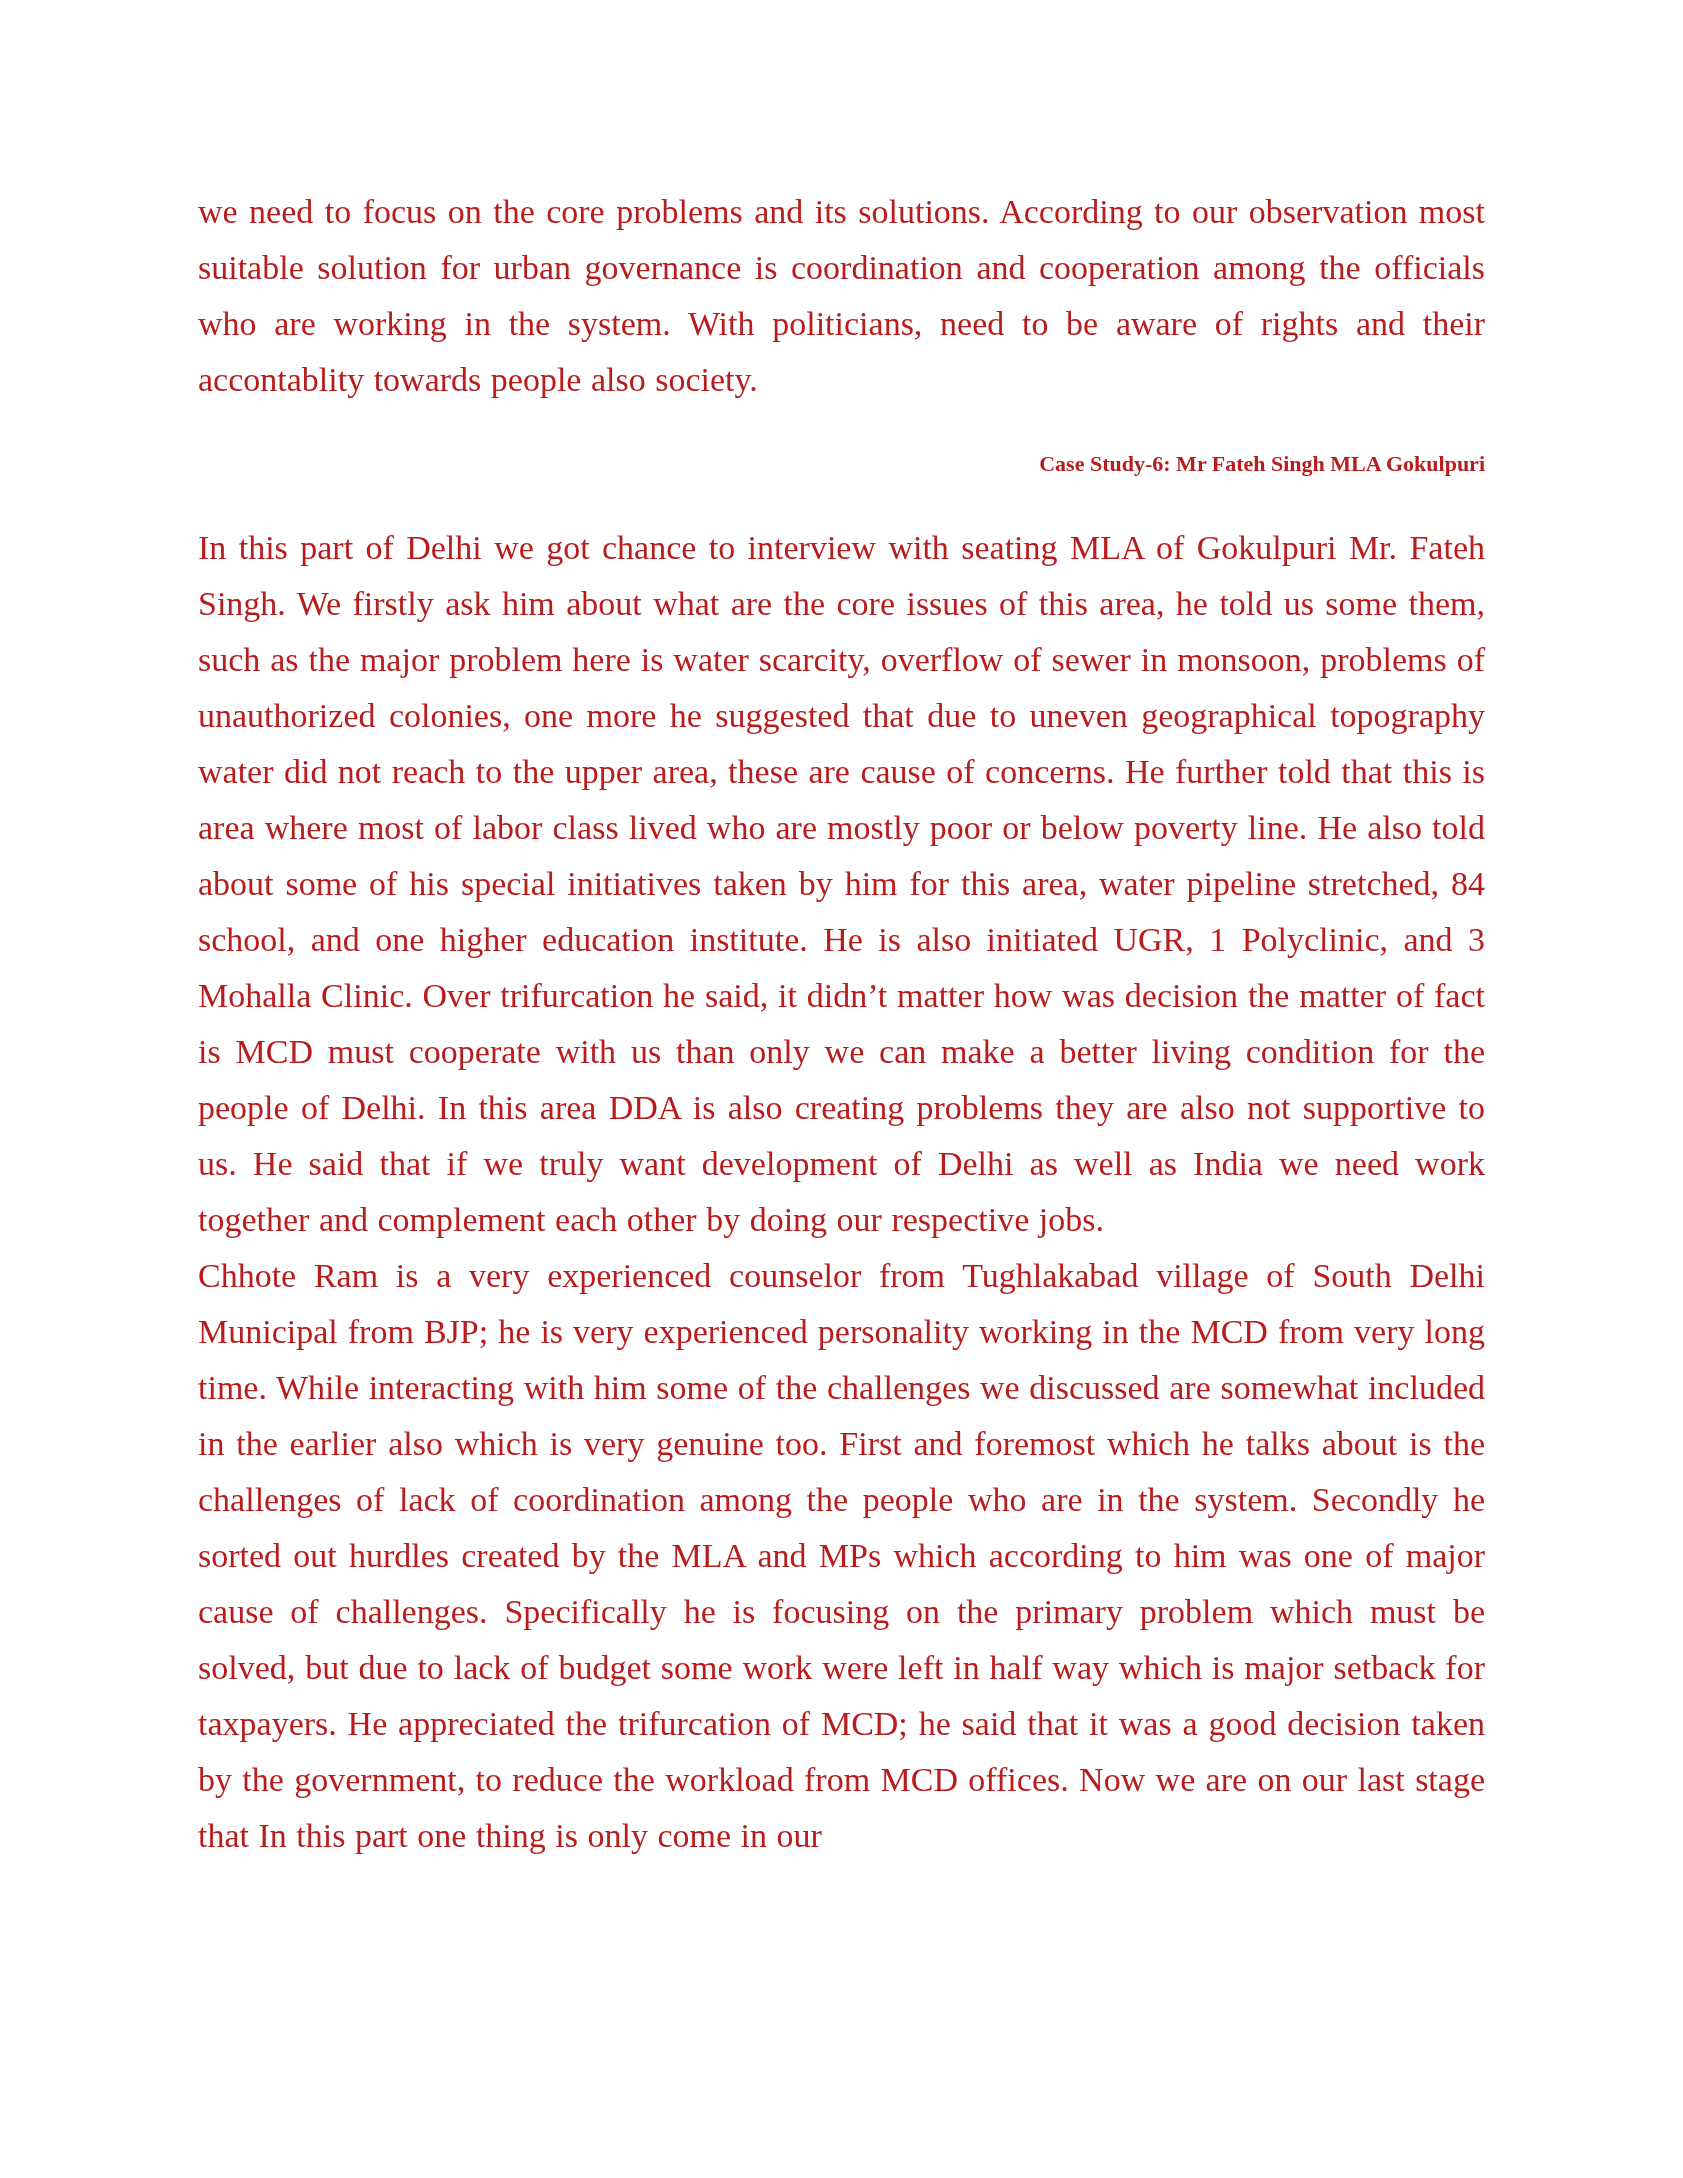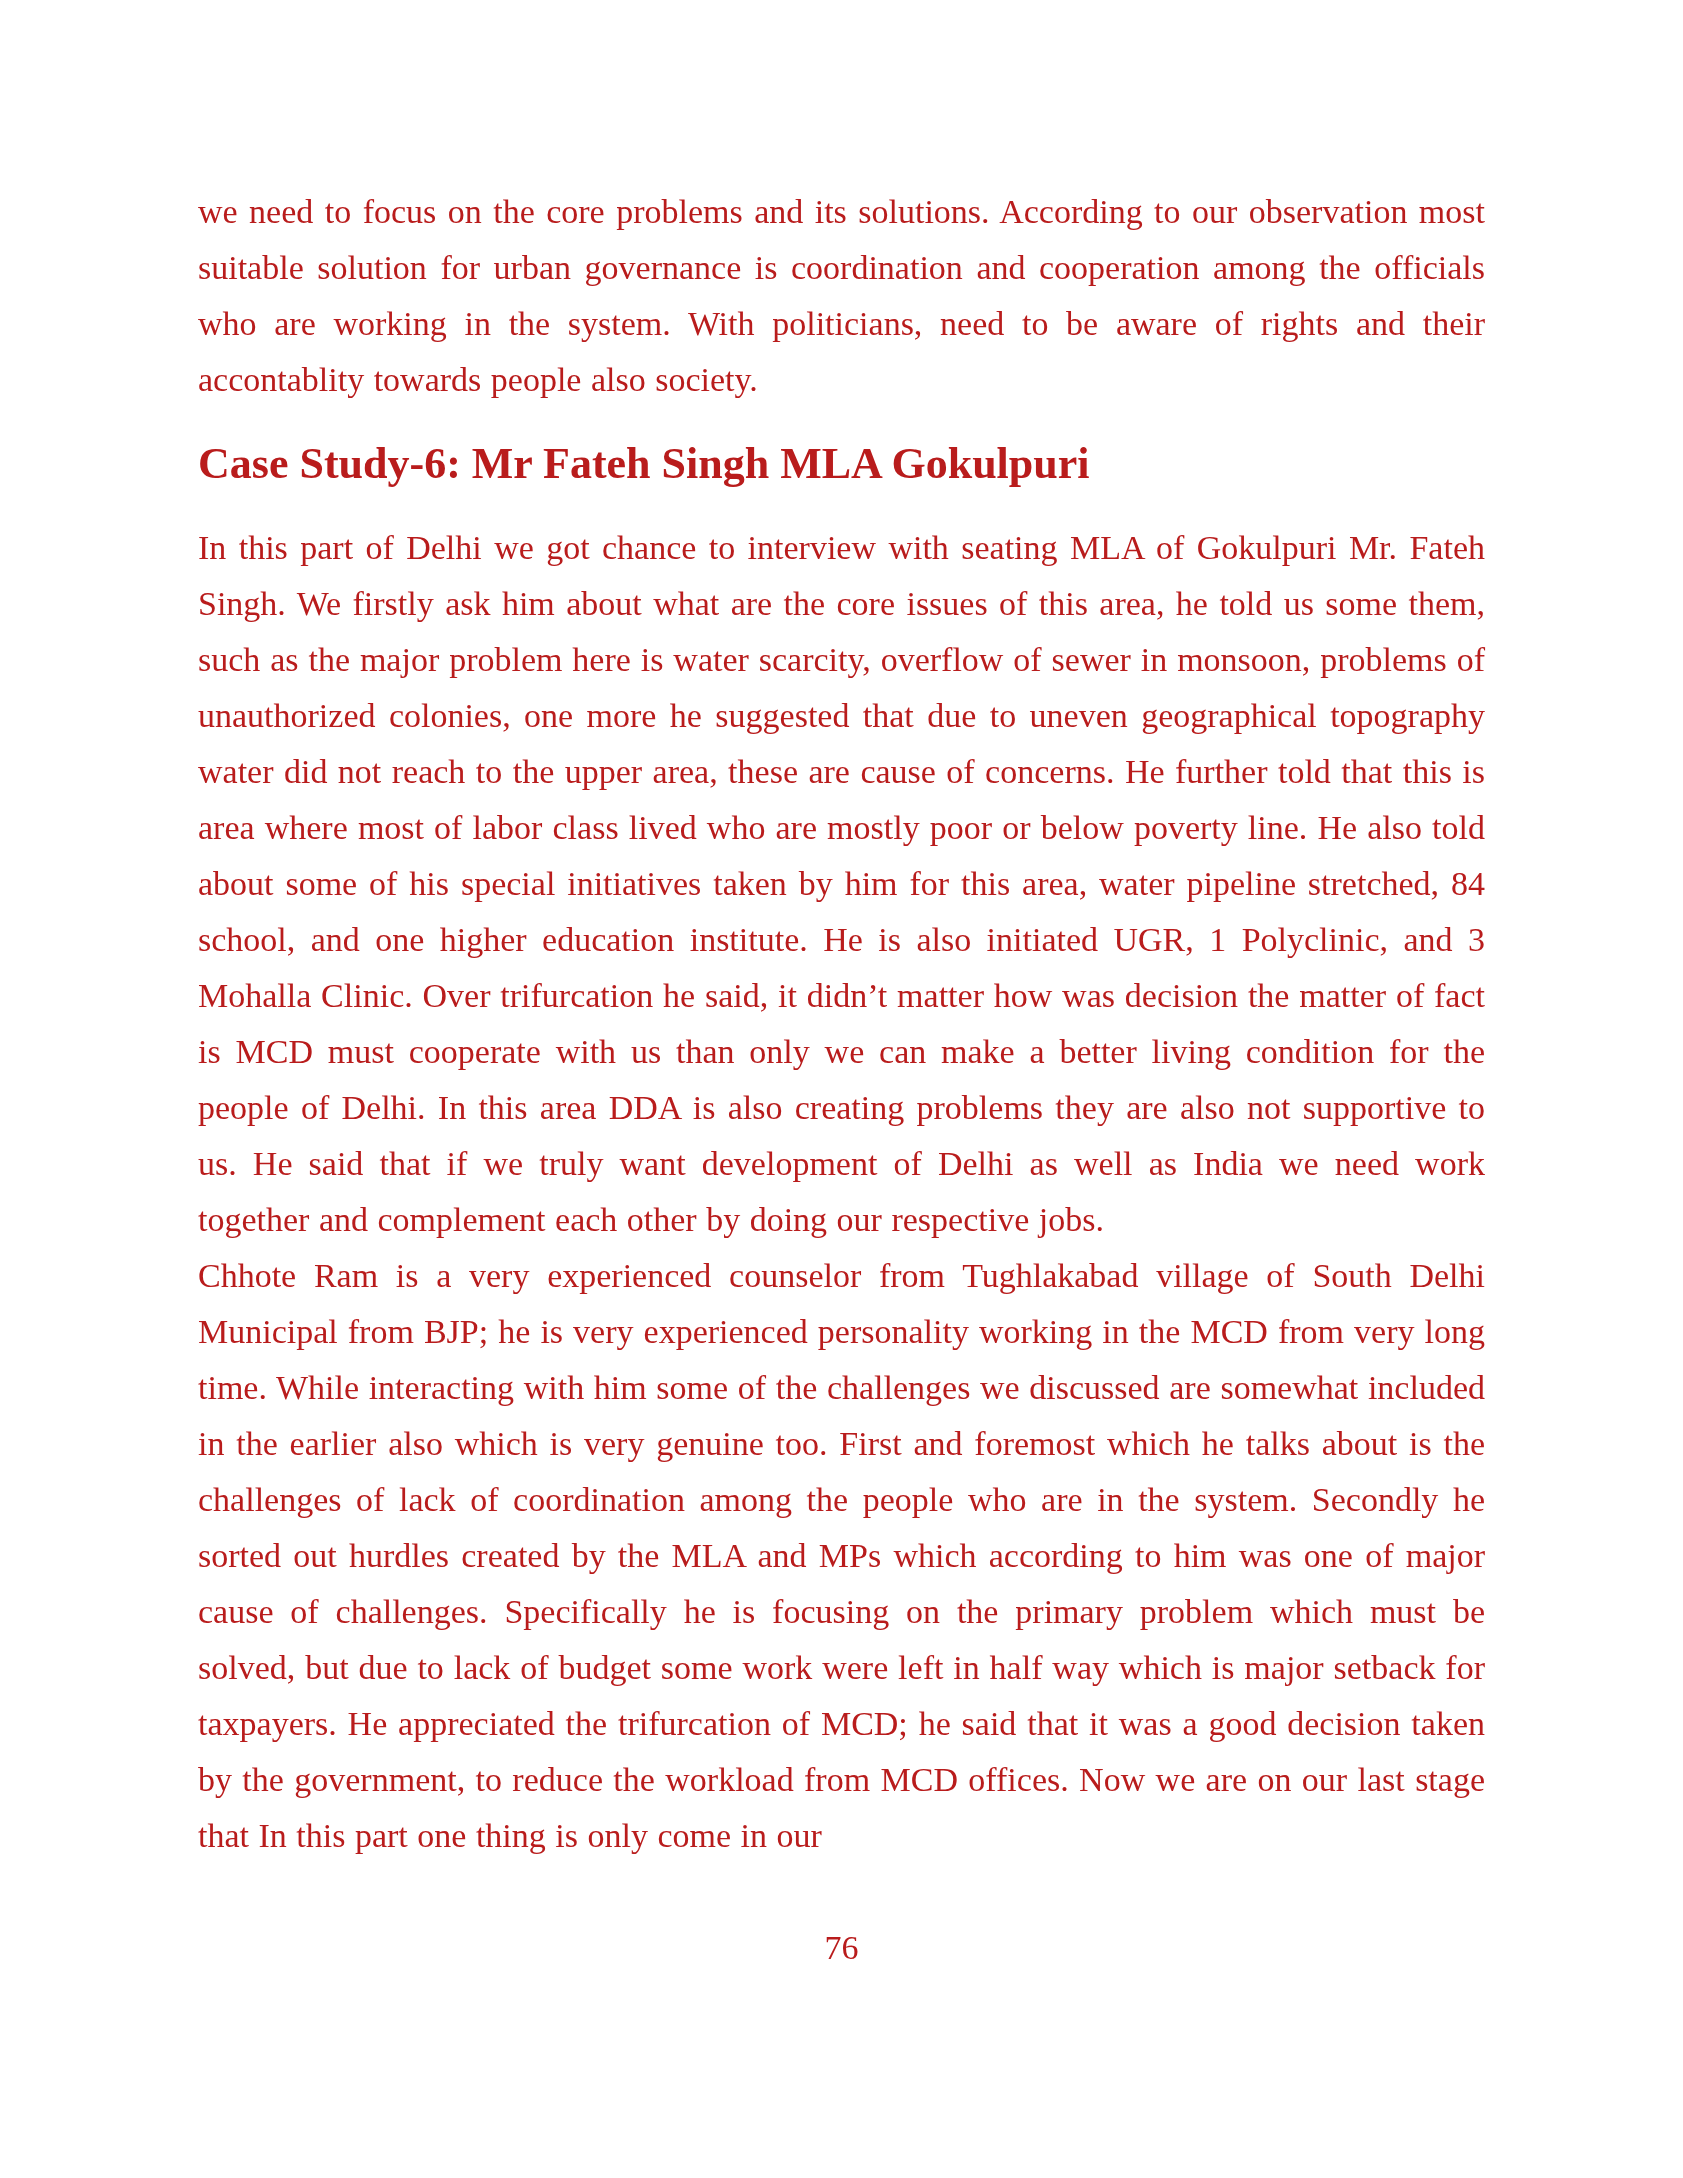--- a/index.html
+++ b/index.html
@@ -25,24 +25,24 @@
     line-height: 56px;
   }
   .para {
     margin: 0;
     text-align: justify;
     text-justify: inter-word;
     word-spacing: 1px;
   }
   .case-heading {
     margin: 28px 0;
-    font-size: 44px;
+    font-size: 22px;
     line-height: 56px;
     font-weight: 700;
-    text-align: left;
+    text-align: right;
   }
   .page-number {
     margin-top: 56px;
     text-align: center;
   }
 </style>
 </head>
 <body>
 
 <div class="page">
@@ -50,17 +50,16 @@
 
     <p class="para">we need to focus on the core problems and its solutions. According to our observation most suitable solution for urban governance is coordination and cooperation among the officials who are working in the system. With politicians, need to be aware of rights and their accontablity towards people also society.</p>
 
     <div class="case-heading">Case Study-6: Mr Fateh Singh MLA Gokulpuri</div>
 
     <p class="para">In this part of Delhi we got chance to interview with seating MLA of Gokulpuri Mr. Fateh Singh. We firstly ask him about what are the core issues of this area, he told us some them, such as the major problem here is water scarcity, overflow of sewer in monsoon, problems of unauthorized colonies, one more he suggested that due to uneven geographical topography water did not reach to the upper area, these are cause of concerns. He further told that this is area where most of labor class lived who are mostly poor or below poverty line. He also told about some of his special initiatives taken by him for this area, water pipeline stretched, 84 school, and one higher education institute. He is also initiated UGR, 1 Polyclinic, and 3 Mohalla Clinic. Over trifurcation he said, it didn’t matter how was decision the matter of fact is MCD must cooperate with us than only we can make a better living condition for the people of Delhi. In this area DDA is also creating problems they are also not supportive to us. He said that if we truly want development of Delhi as well as India we need work together and complement each other by doing our respective jobs.</p>
 
 
     <p class="para">Chhote Ram is a very experienced counselor from Tughlakabad village of South Delhi Municipal from BJP; he is very experienced personality working in the MCD from very long time. While interacting with him some of the challenges we discussed are somewhat included in the earlier also which is very genuine too. First and foremost which he talks about is the challenges of lack of coordination among the people who are in the system. Secondly he sorted out hurdles created by the MLA and MPs which according to him was one of major cause of challenges. Specifically he is focusing on the primary problem which must be solved, but due to lack of budget some work were left in half way which is major setback for taxpayers. He appreciated the trifurcation of MCD; he said that it was a good decision taken by the government, to reduce the workload from MCD offices. Now we are on our last stage that In this part one thing is only come in our</p>
 
-    <div class="page-number">76</div>
 
   </div>
 </div>
 
 
 </body></html>

